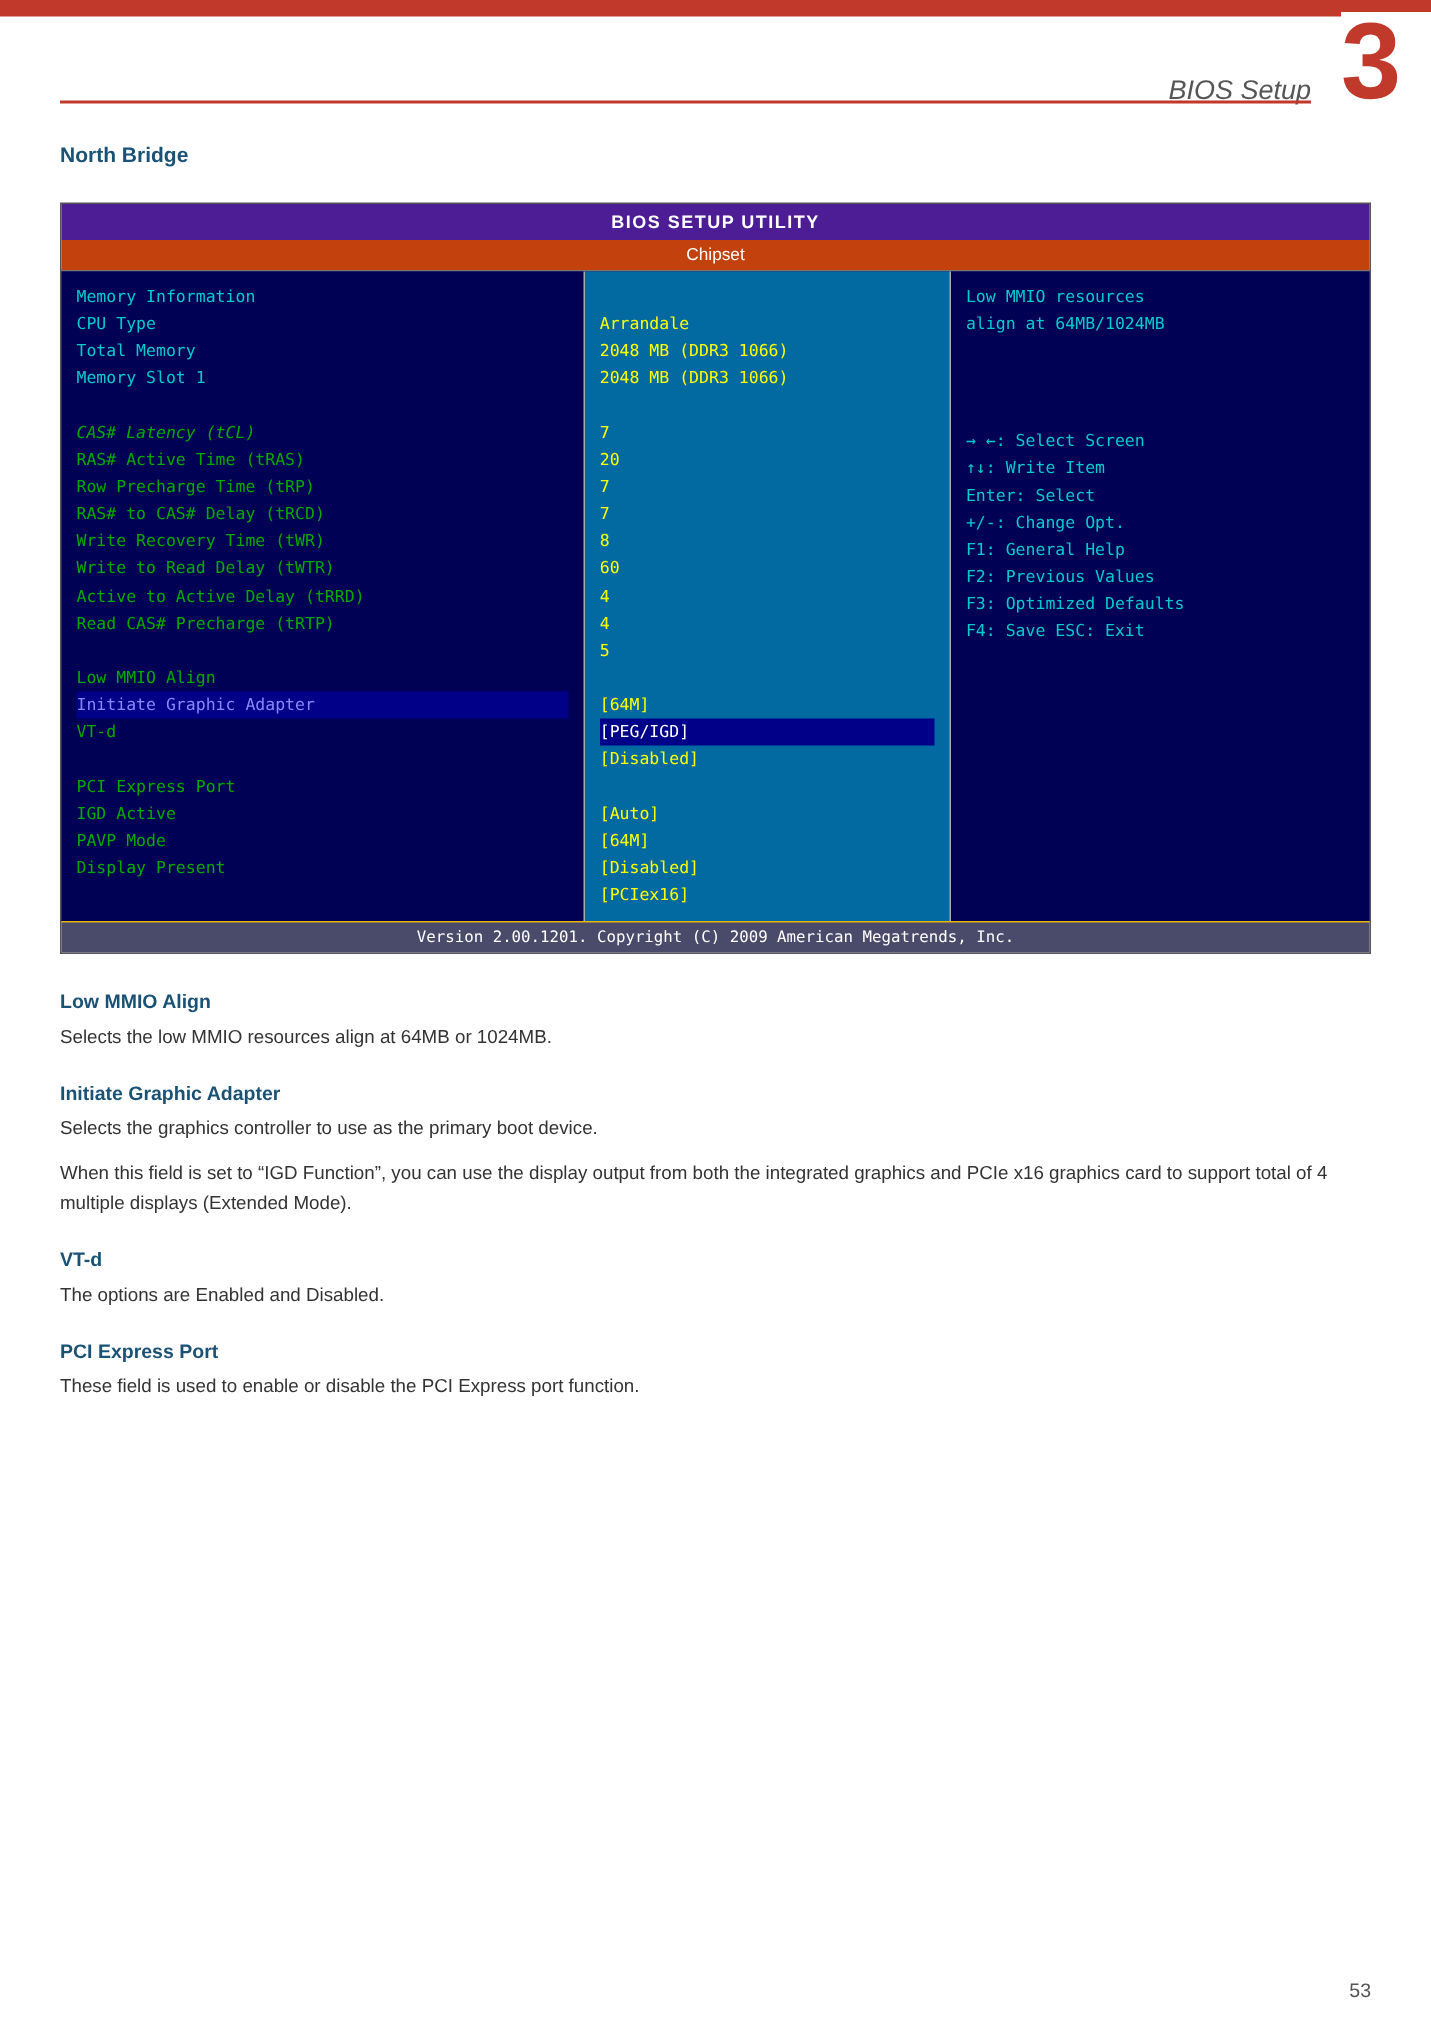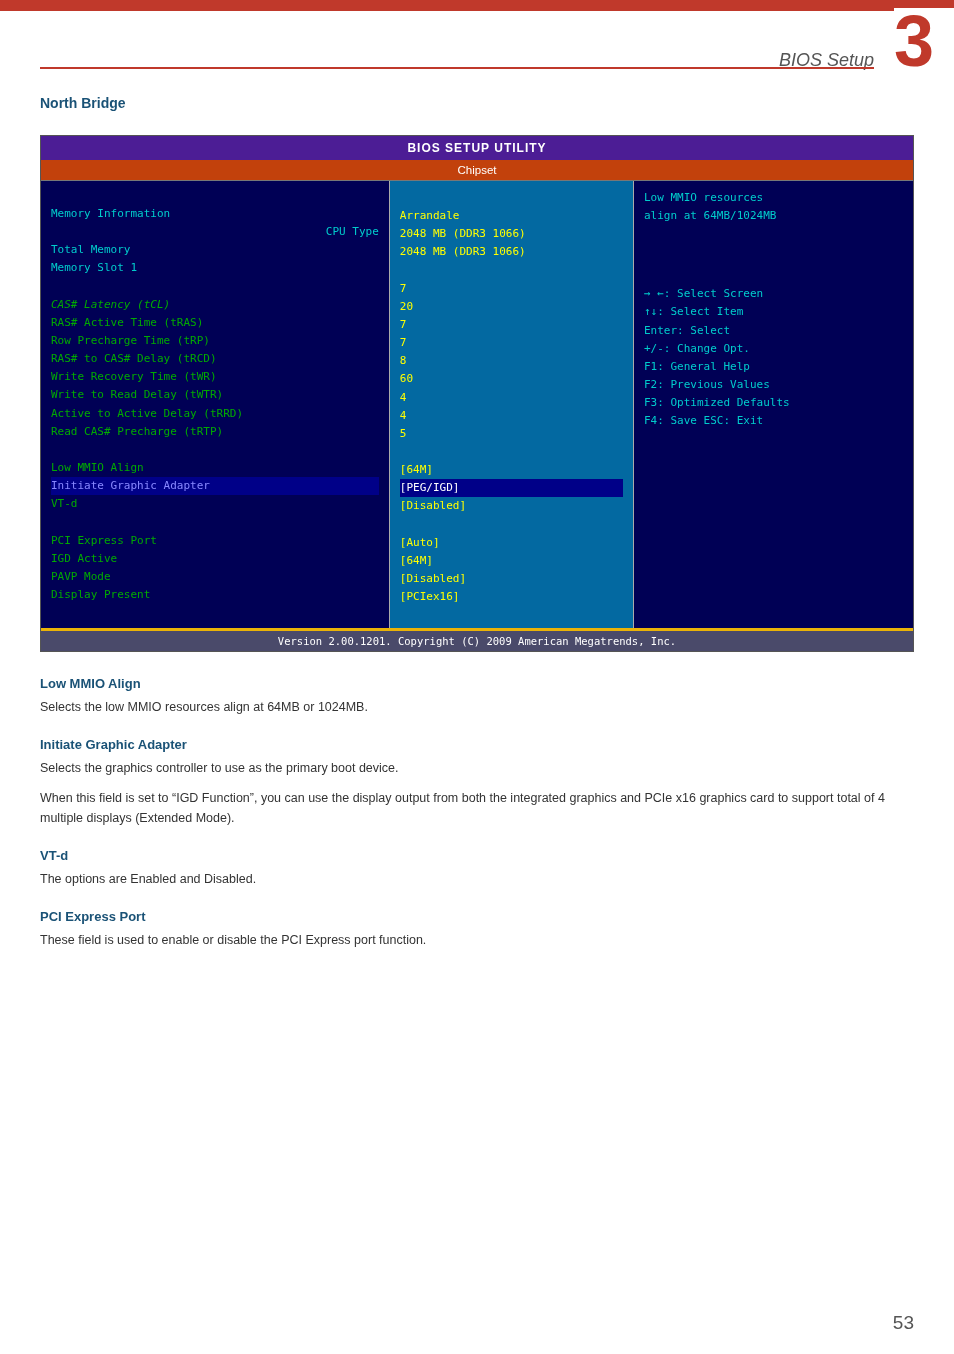--- a/index.html
+++ b/index.html
@@ -95,21 +95,21 @@
       text-align: center;
       padding: 4px;
       font-size: 11.5px;
     }
     .bios-table-body {
       display: flex;
       border-top: 1px solid #777;
     }
     .bios-col-left {
       width: 40%;
-      padding: 24px 10px;
+      padding: 8px 10px;
       border-right: 1px solid #aaa;
       color: #00aa00;
       font-family: monospace;
       font-size: 11px;
       line-height: 1.65;
     }
     .bios-col-mid {
       width: 28%;
       padding: 8px 10px;
       border-right: 1px solid #aaa;
@@ -131,21 +131,21 @@
     .bios-col-left.dark-bg {
       background: #000055;
     }
     .bios-footer {
       background: #4a4a6a;
       color: #ffffff;
       text-align: center;
       padding: 4px;
       font-size: 10.5px;
       font-family: monospace;
-      border-top: 3px solid #eab308;
+      border-top: 1px solid #eab308;
     }
 
     
     .sub-heading {
       font-size: 13px;
       font-weight: bold;
       color: #1a5276;
       margin-top: 20px;
       margin-bottom: 6px;
     }
@@ -153,21 +153,21 @@
       font-size: 12.5px;
       color: #333;
       line-height: 1.6;
       margin-bottom: 10px;
     }
 
     .page-number {
       position: absolute;
       bottom: 20px;
       right: 40px;
-      font-size: 19px;
+      font-size: 13px;
       color: #555;
     }
   </style>
 </head>
 <body>
 
 <div class="top-bar"></div>
 <div class="top-decoration"></div>
 <div class="chapter-number">3</div>
 <div class="bios-setup-label">BIOS Setup</div>
@@ -180,21 +180,21 @@
   <div class="bios-table">
 
     <div class="bios-table-title">BIOS SETUP UTILITY</div>
 
     <div class="bios-table-subtitle">Chipset</div>
 
     <div class="bios-table-body" style="background:#000055;">
 
       <div class="bios-col-left dark-bg">
         <div style="color:#00cccc;">Memory Information</div>
-        <div style="color:#00cccc;text-align:right;">CPU Type</div>
+        <div style="color:#00cccc;">CPU Type</div>
         <div style="color:#00cccc;">Total Memory</div>
         <div style="color:#00cccc;">Memory Slot 1</div>
         <div>&nbsp;</div>
         <div style="color:#00aa00;font-style:italic;">CAS# Latency (tCL)</div>
         <div style="color:#00aa00;">RAS# Active Time (tRAS)</div>
         <div style="color:#00aa00;">Row Precharge Time (tRP)</div>
         <div style="color:#00aa00;">RAS# to CAS# Delay (tRCD)</div>
         <div style="color:#00aa00;">Write Recovery Time (tWR)</div>
         <div style="color:#00aa00;">Write to Read Delay (tWTR)</div>
         <div style="color:#00aa00;">Active to Active Delay (tRRD)</div>
@@ -236,21 +236,21 @@
         <div>[PCIex16]</div>
       </div>
 
       <div class="bios-col-right">
         <div style="color:#00cccc; margin-bottom: 60px;">
           <div>Low MMIO resources</div>
           <div>align at 64MB/1024MB</div>
         </div>
         <div style="color:#00cccc; margin-top:20px;">
           <div>→ ←: Select Screen</div>
-          <div>↑↓:    Select Item</div>
+          <div>↑↓:    Write Item</div>
           <div>Enter: Select</div>
           <div>+/-:   Change Opt.</div>
           <div>F1:    General Help</div>
           <div>F2:    Previous Values</div>
           <div>F3:    Optimized Defaults</div>
           <div>F4:    Save  ESC: Exit</div>
         </div>
       </div>
 
     </div>

